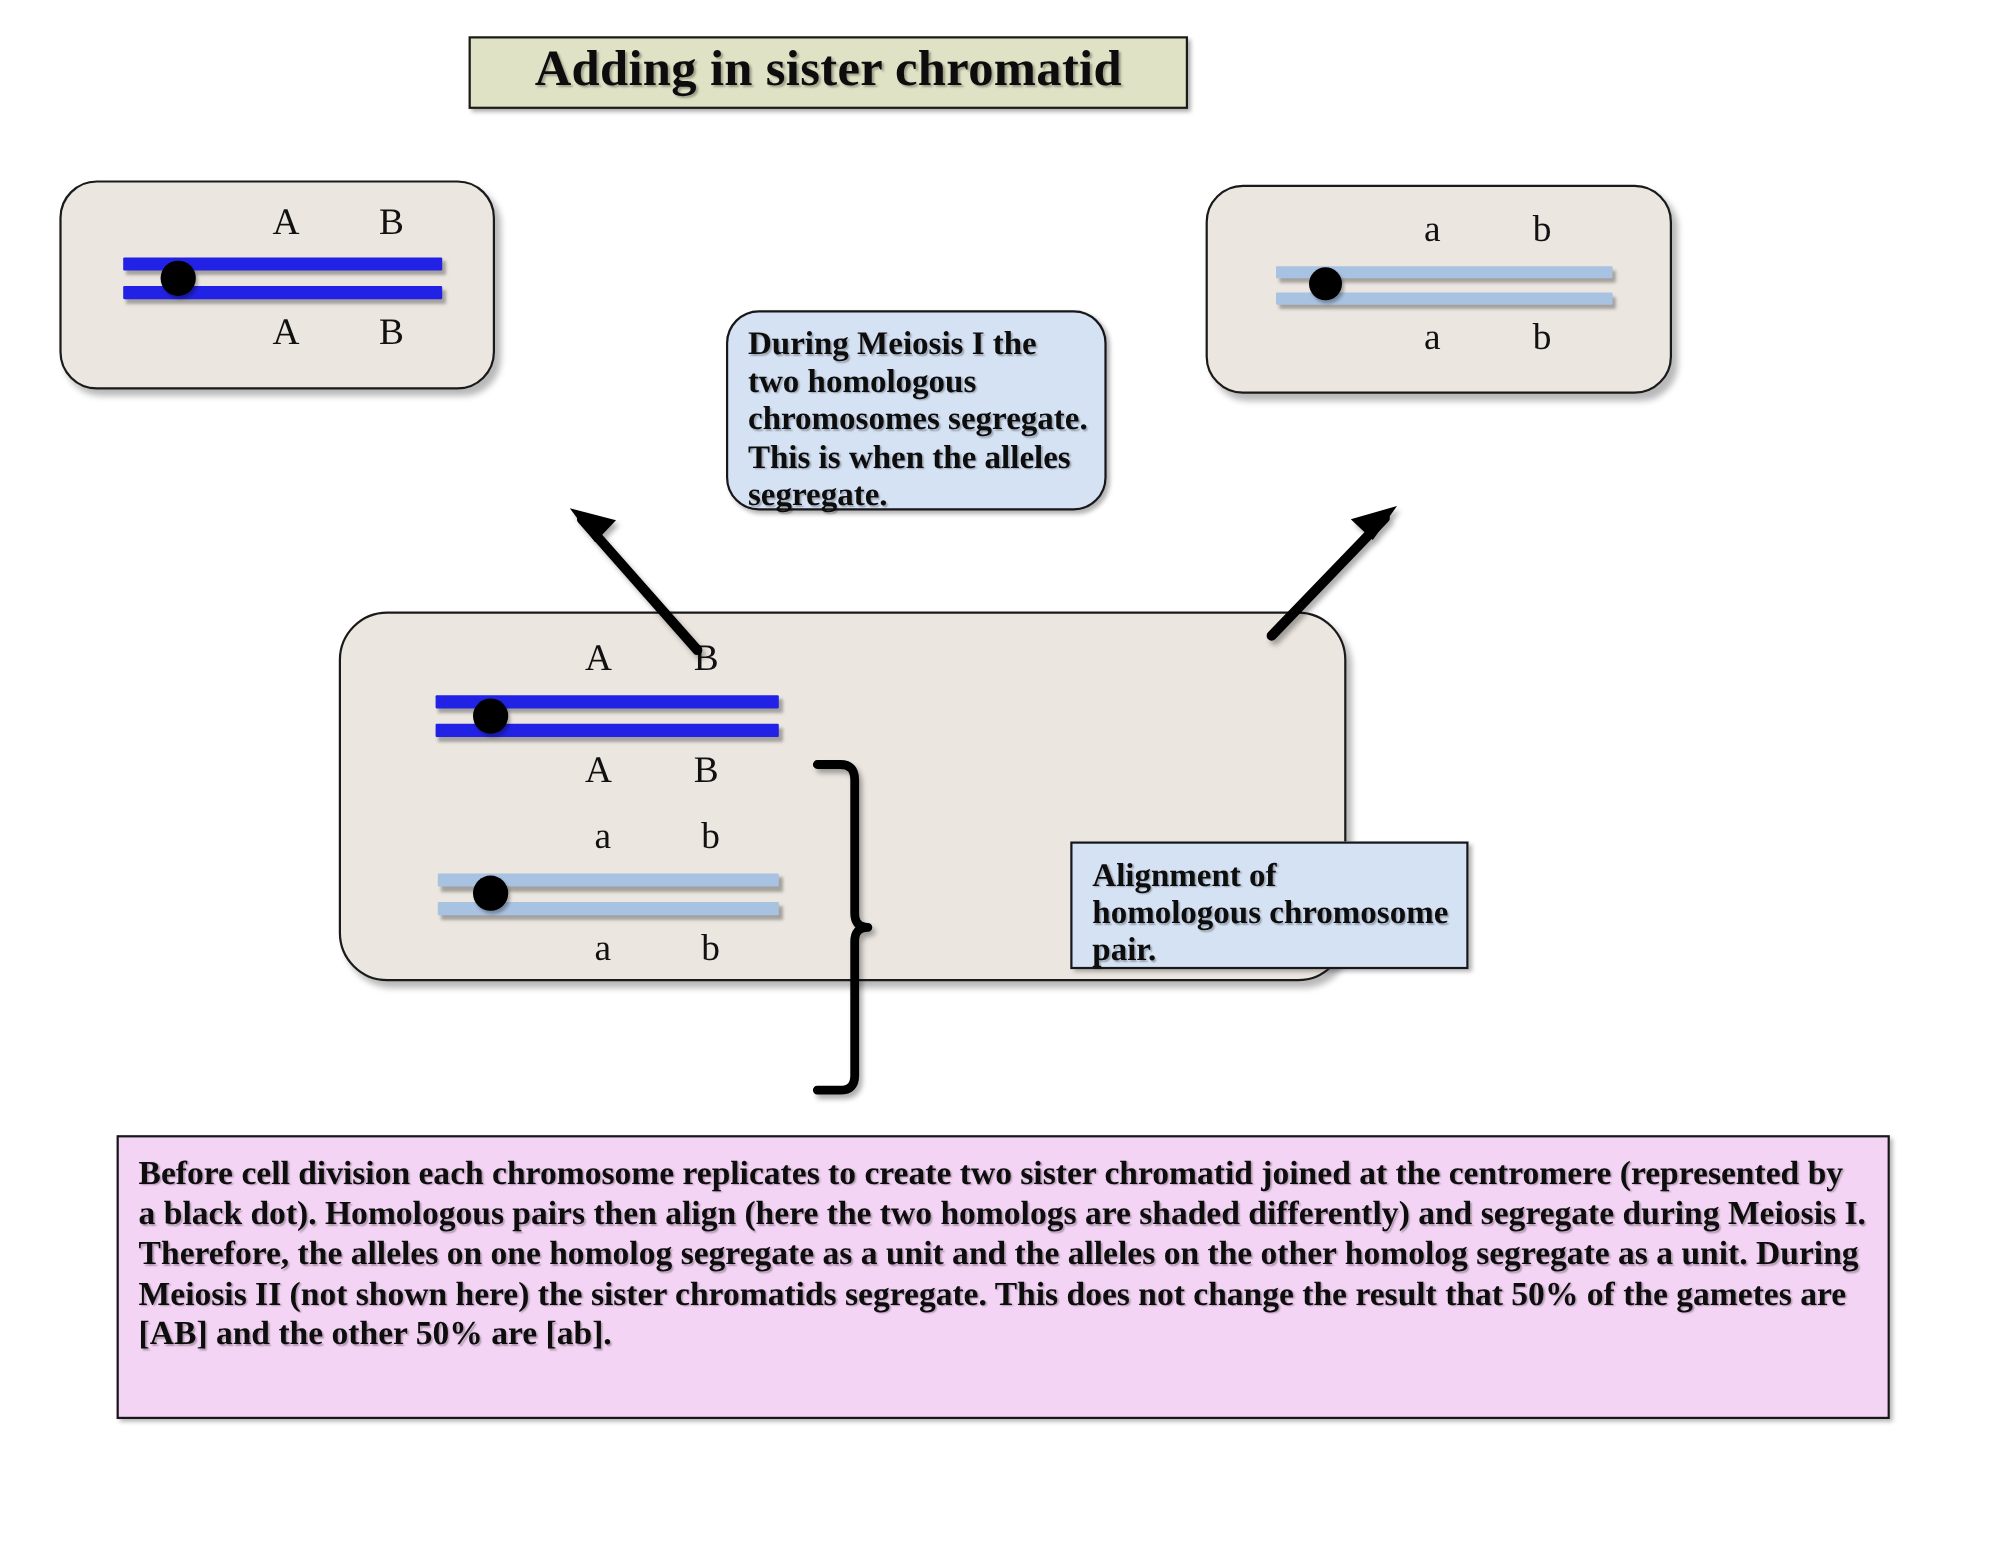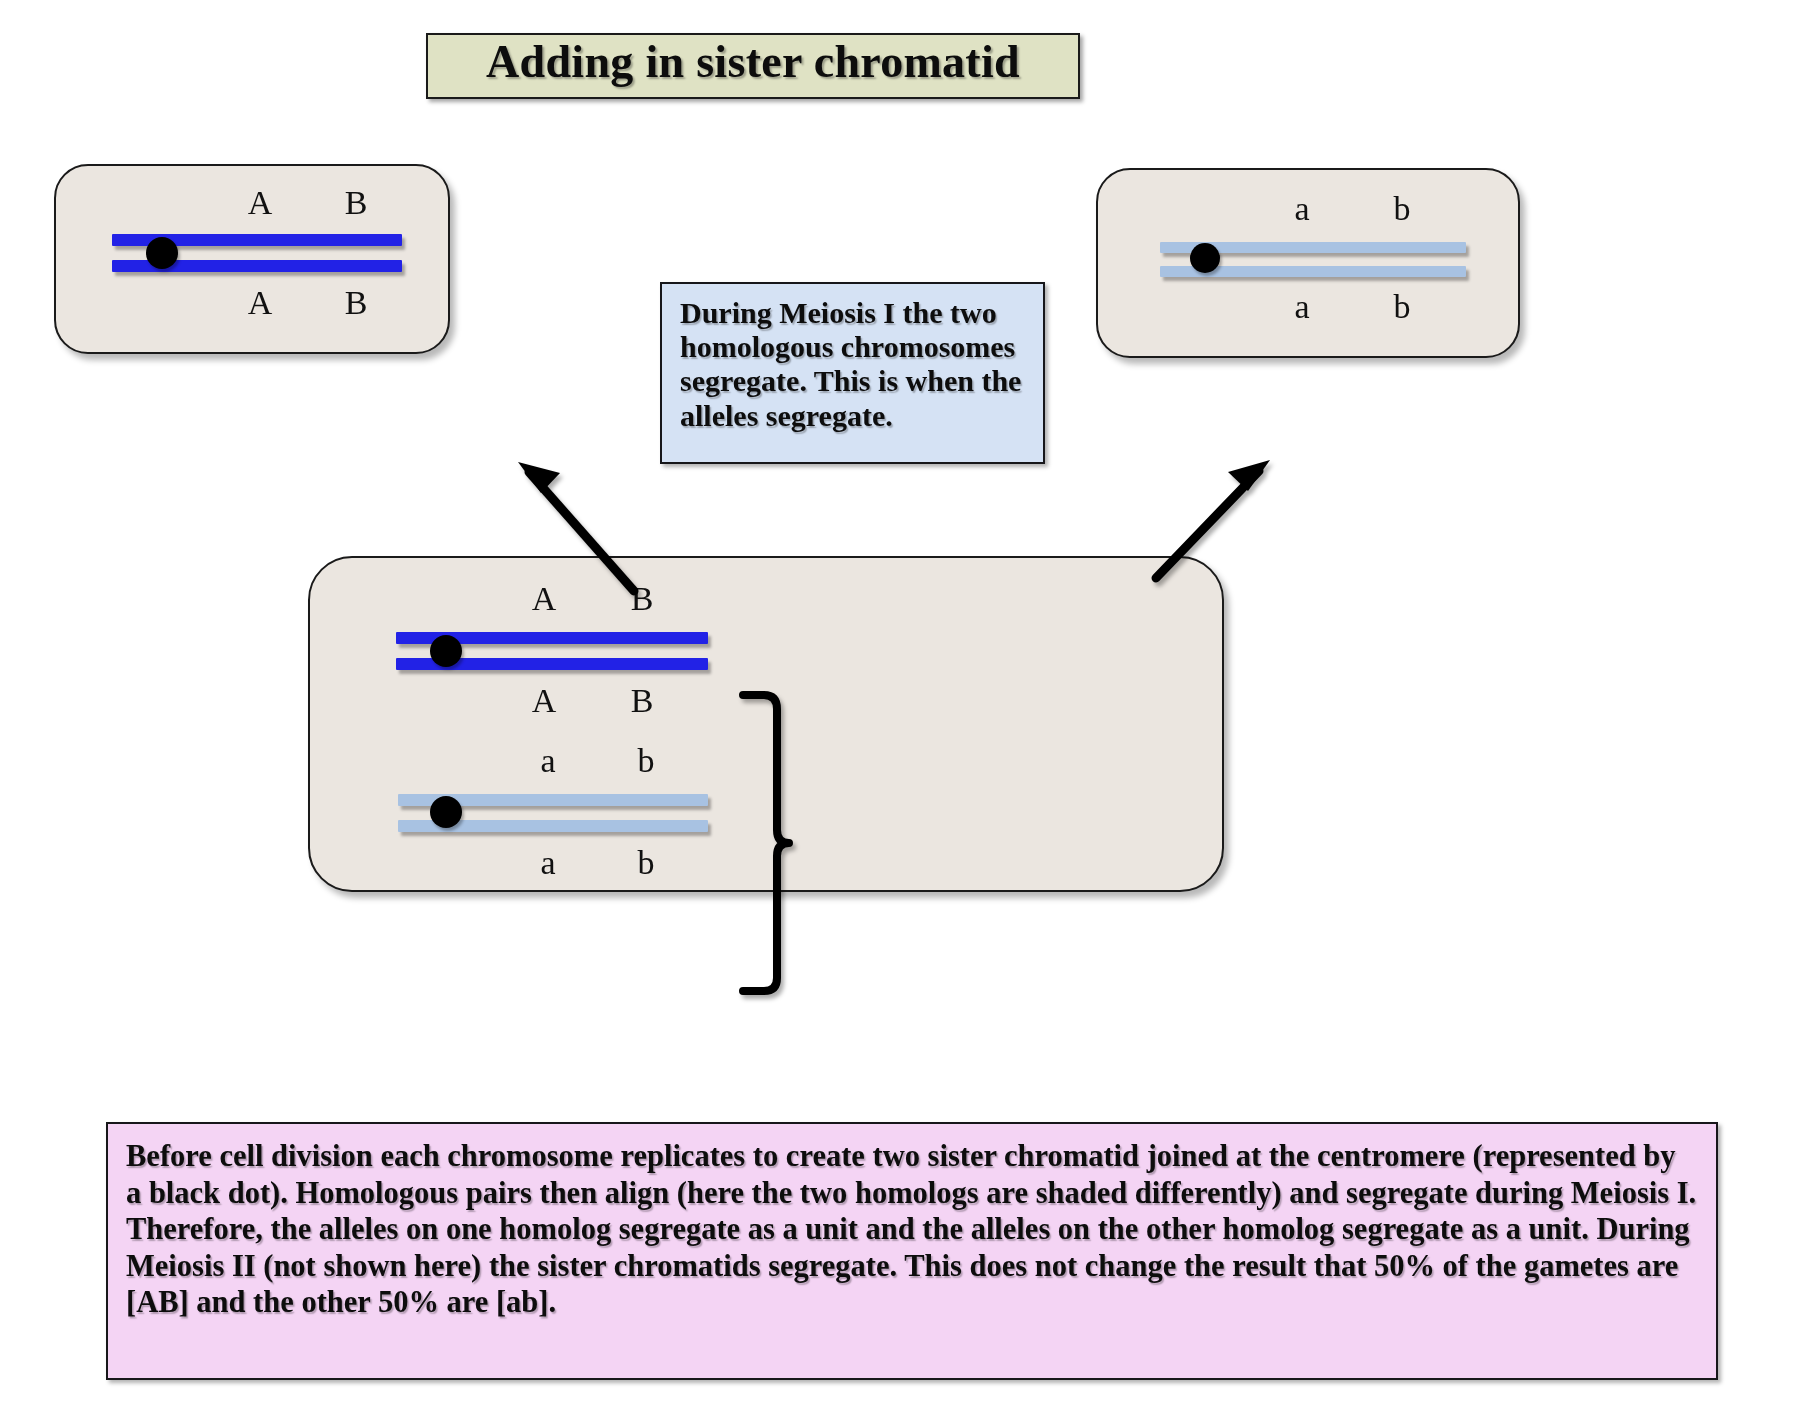--- a/index.html
+++ b/index.html
@@ -92,28 +92,28 @@
     box-sizing: border-box;
     padding: 12px 14px 10px 18px;
   }
   .info-text {
     font-size: 30px;
     font-weight: bold;
     line-height: 1.14;
     color: #0d0d0d;
     text-shadow: 1.5px 1.5px 1.5px rgba(0,0,0,0.28);
   }
-  #meiosis-note  { left: 660px; top: 282px; width: 385px; height: 182px; }
+  #meiosis-note  { left: 660px; top: 282px; width: 346px; height: 182px; border-radius: 30px; }
   #alignment-note{ left: 973px; top: 765px; width: 362px; height: 116px; }
 
   
   #summary-box {
     position: absolute;
     left: 106px;
-    top: 1122px;
+    top: 1032px;
     width: 1612px;
     height: 258px;
     background: #f4d4f4;
     border: 2.5px solid #17171a;
     box-sizing: border-box;
     padding: 14px 18px 12px 18px;
     box-shadow: 3px 3px 4px rgba(0,0,0,0.30);
   }
   #summary-box .info-text {
     font-size: 30.5px;
@@ -208,18 +208,21 @@
       <path d="M 743,695 L 764,695 Q 777,695 777,709 L 777,830
                Q 777,843 789,843 Q 777,843 777,856 L 777,978
                Q 777,991 764,991 L 743,991" fill="none" stroke="#000000" stroke-width="8" stroke-linecap="round" stroke-linejoin="round"></path>
     </g>
   </svg>
 
   <div class="info-box" id="meiosis-note">
     <div class="info-text">During Meiosis I the two homologous chromosomes segregate. This is when the alleles segregate.</div>
   </div>
 
+  <div class="info-box" id="alignment-note">
+    <div class="info-text">Alignment of homologous chromosome pair.</div>
+  </div>
 
   <div id="summary-box">
     <div class="info-text">Before cell division each chromosome replicates to create two sister chromatid joined at the centromere (represented by a black dot). Homologous pairs then align (here the two homologs are shaded differently) and segregate during Meiosis I. Therefore, the alleles on one homolog segregate as a unit and the alleles on the other homolog segregate as a unit. During Meiosis II (not shown here) the sister chromatids segregate. This does not change the result that 50% of the gametes are [AB] and the other 50% are [ab].</div>
   </div>
 
 </div>
 
 </body></html>

